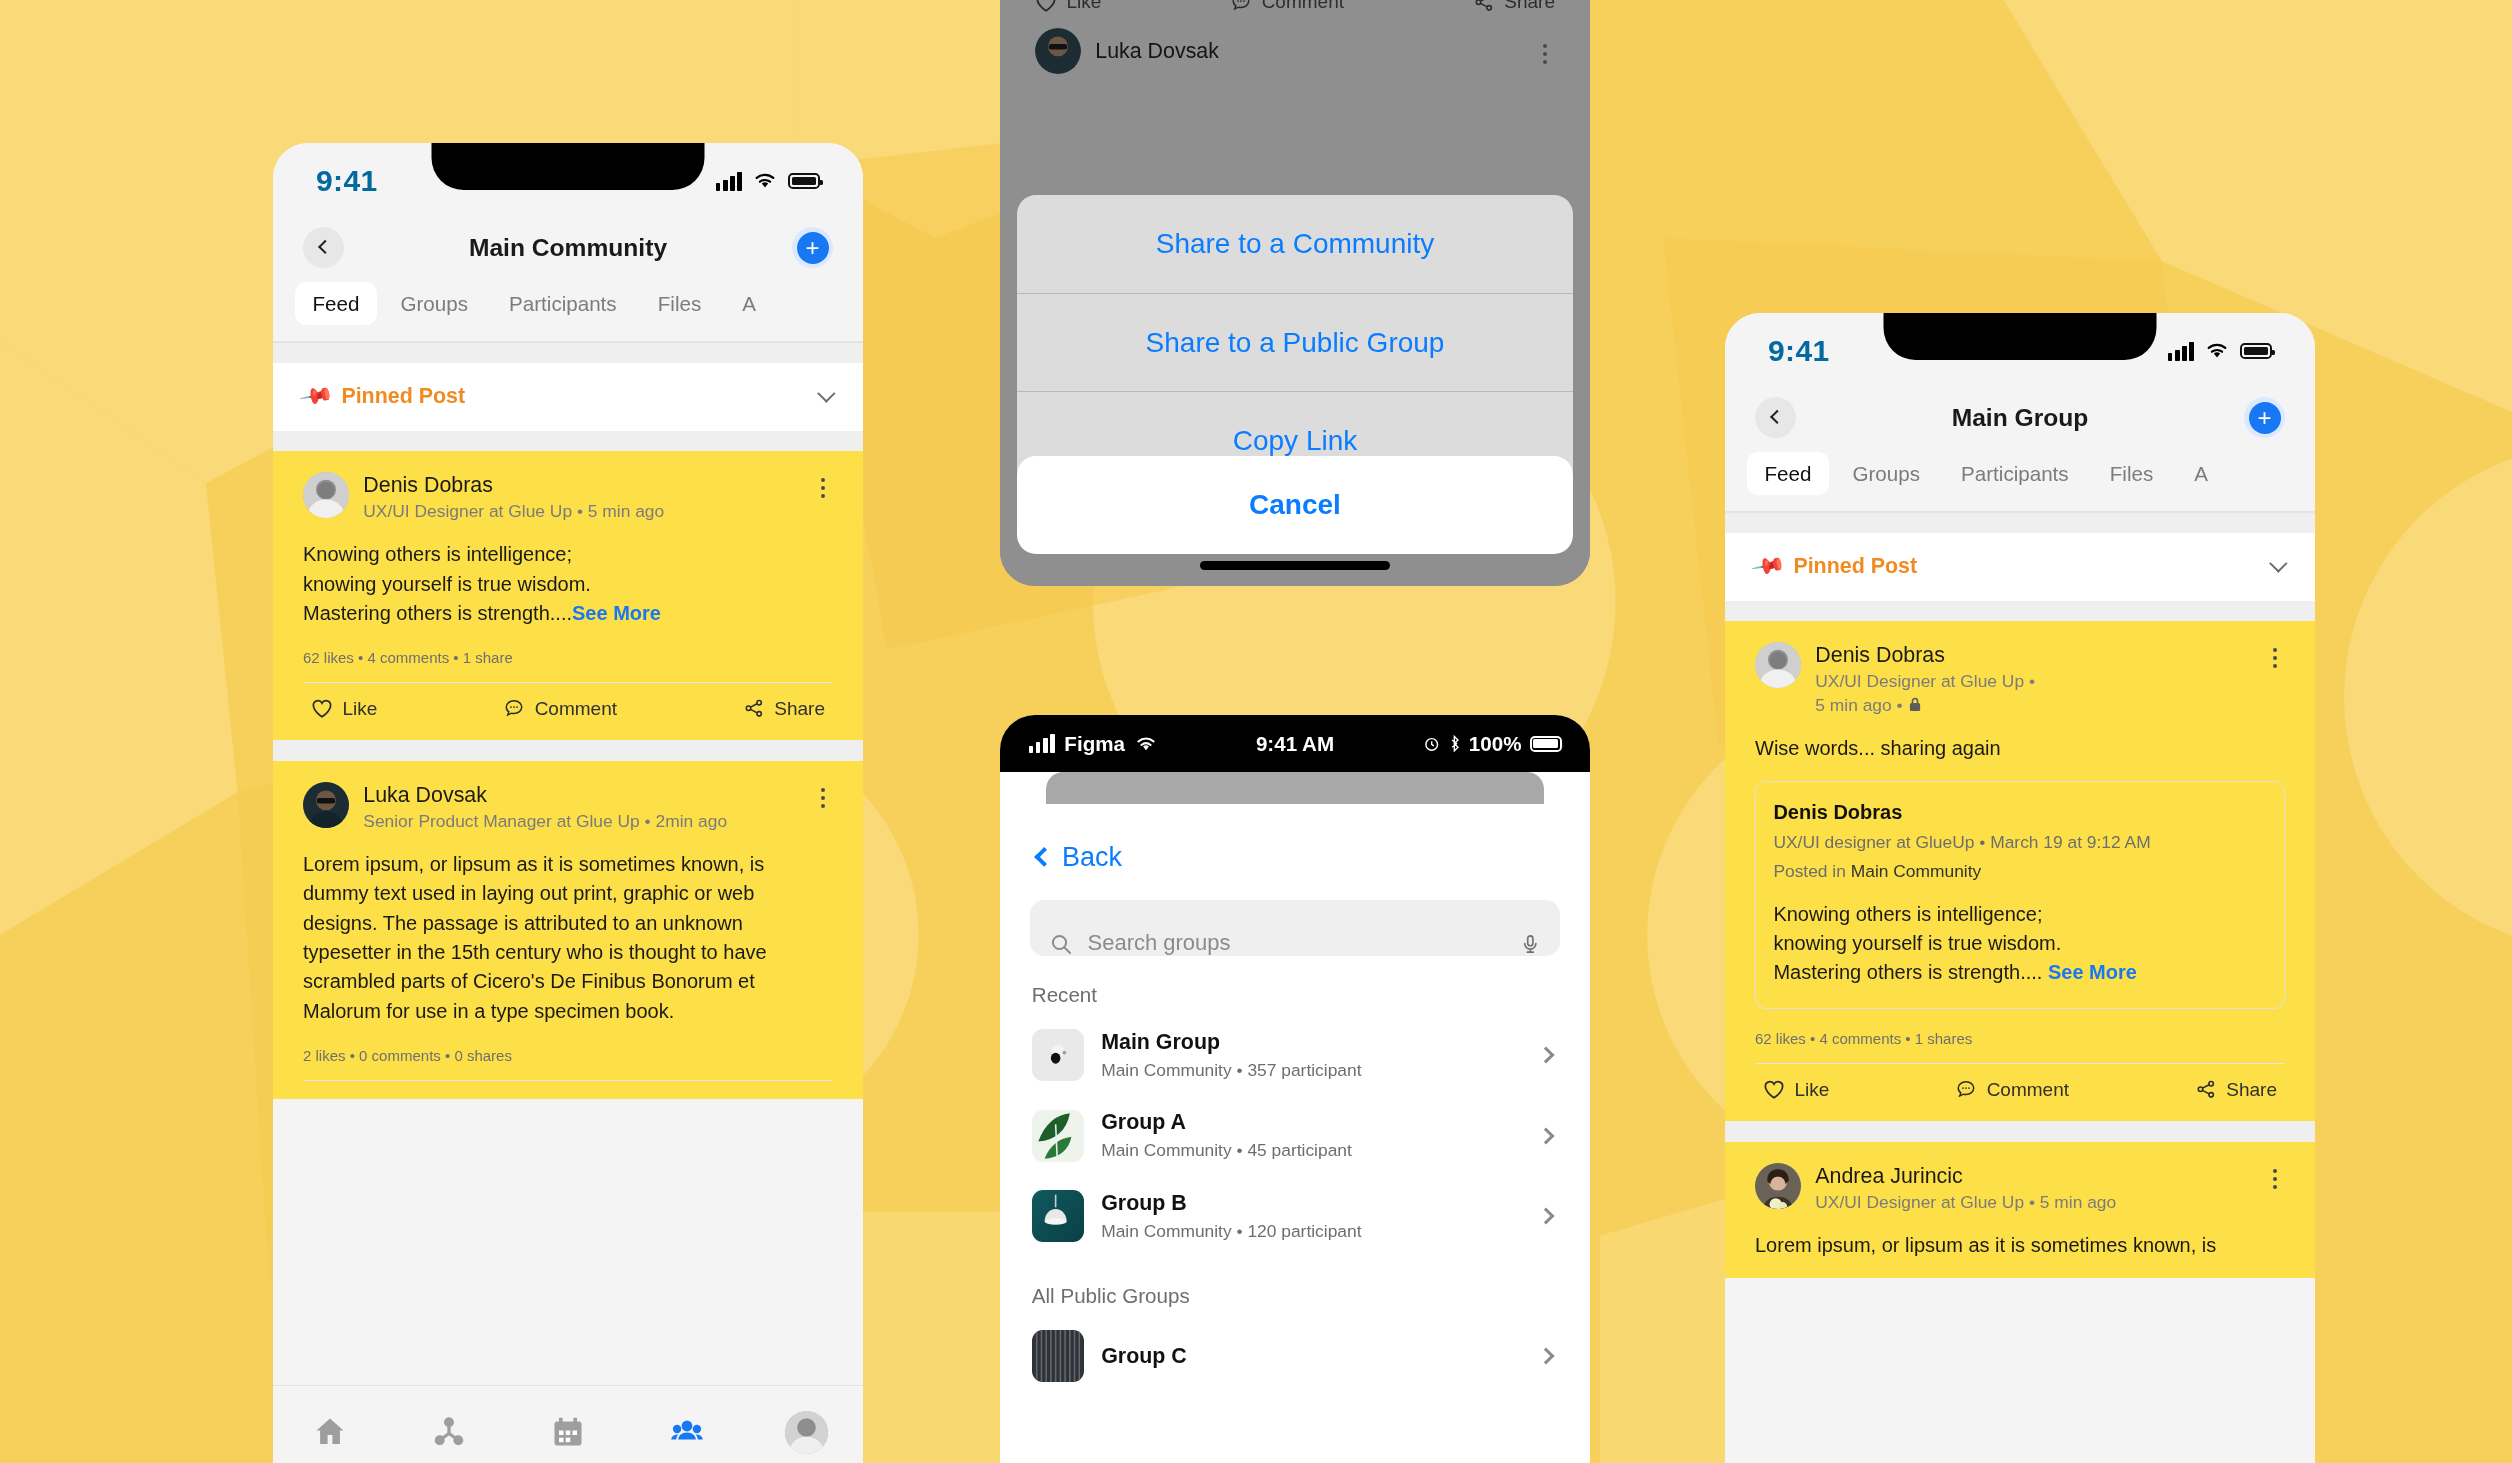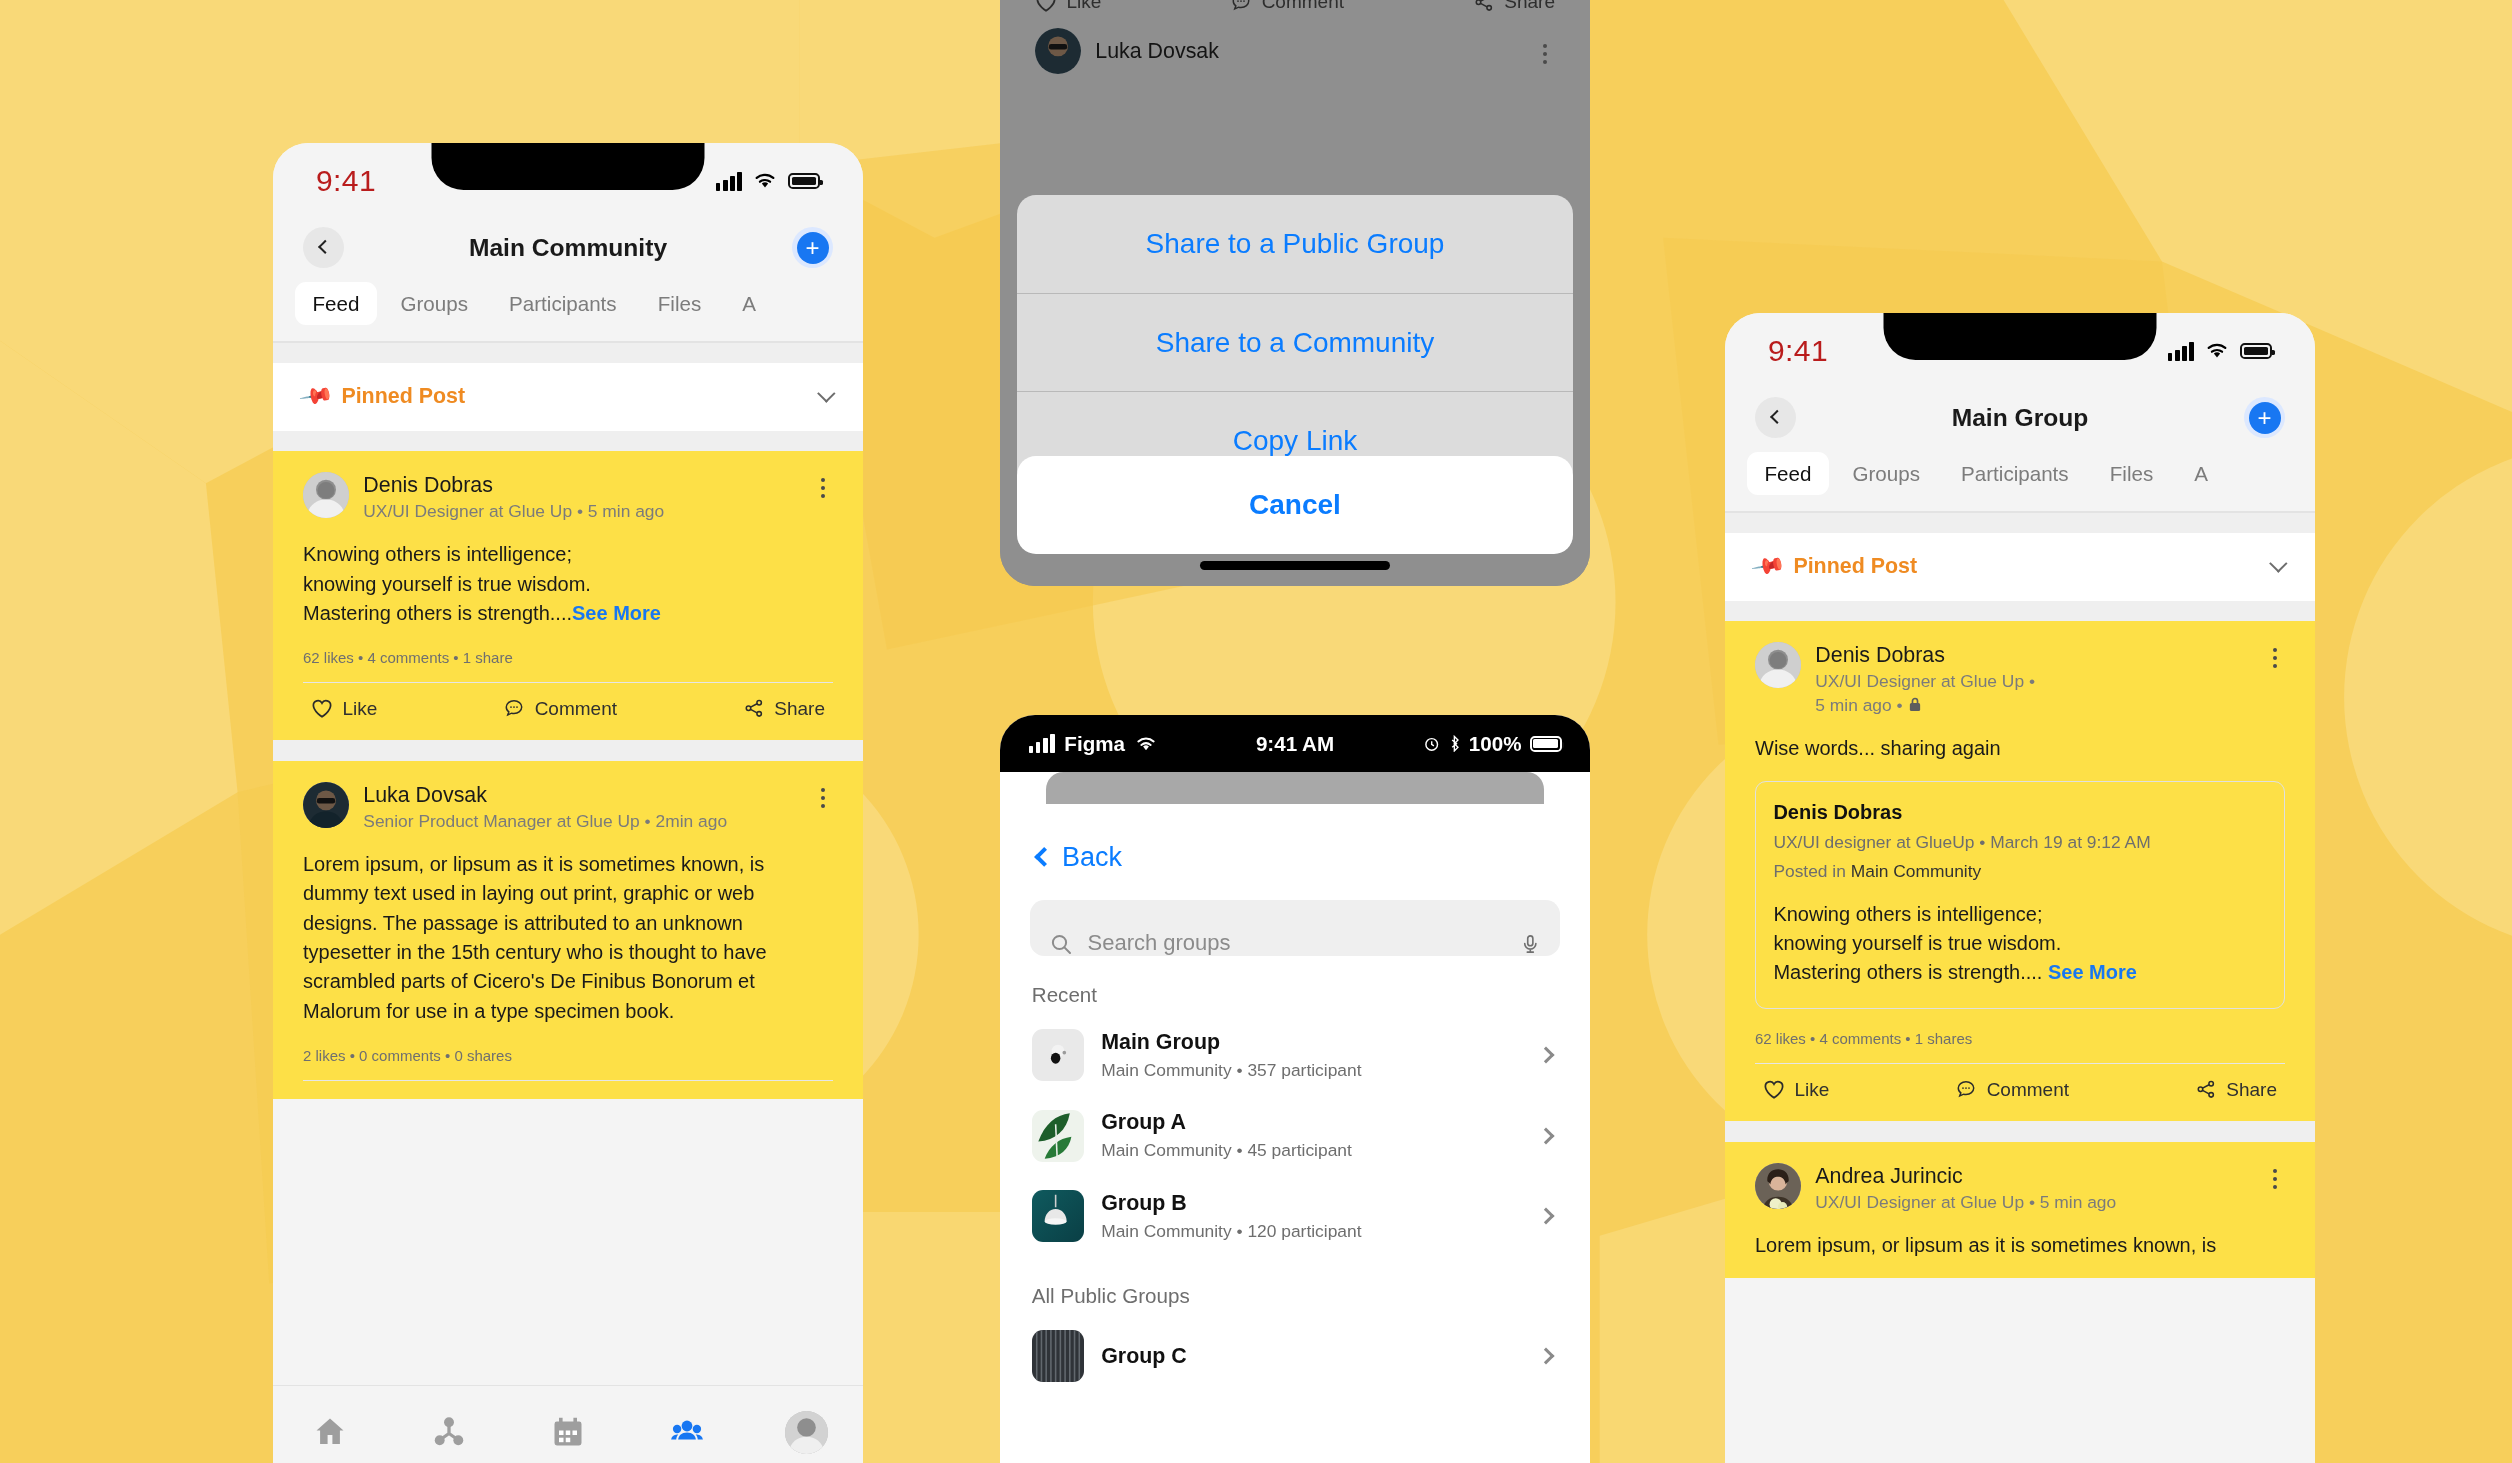--- a/index.html
+++ b/index.html
@@ -27,21 +27,21 @@
   
   #phone-community {
     left: 273px; top: 143px; width: 590px; height: 1378px;
   }
 
   .status-bar {
     height: 76px; position: relative; display: flex;
     align-items: center; padding: 0 43px;
     background: #f4f4f4;
   }
-  .status-time { font-size: 30px; font-weight: 400; color: #b91c1c; letter-spacing: 0.4px; }
+  .status-time { font-size: 30px; font-weight: 700; color: #0369a1; letter-spacing: 0.4px; }
   .notch {
     position: absolute; left: 50%; transform: translateX(-50%);
     top: -20.6px; width: 273px; height: 68px;
     background: #000; border-radius: 0 0 32px 32px;
   }
   .status-right {
     margin-left: auto; display: flex; align-items: center; gap: 11px;
     position: relative; z-index: 2;
   }
   .sig-bars { display: flex; align-items: flex-end; gap: 2.4px; height: 19px; }
@@ -486,22 +486,22 @@
     <span class="kebab" style="margin-left:auto">
         <i></i>
         <i></i>
         <i></i>
       </span>
   </div>
 
   <div class="dim-row" style="top:527px;justify-content:flex-start;color:#3a3a3a;font-size:18px">2 likes   •   0 comments   •   0 shares</div>
 
   <div class="sheet">
+    <div class="sheet-item">Share to a Community</div>
     <div class="sheet-item">Share to a Public Group</div>
-    <div class="sheet-item">Share to a Community</div>
     <div class="sheet-item">Copy Link</div>
   </div>
   <div class="sheet-cancel">Cancel</div>
   <div class="home-indicator"></div>
 </div>
 
 <div class="phone" id="phone-search">
   <div class="ios-status">
     <span class="left">
       <span class="sig-bars w">

